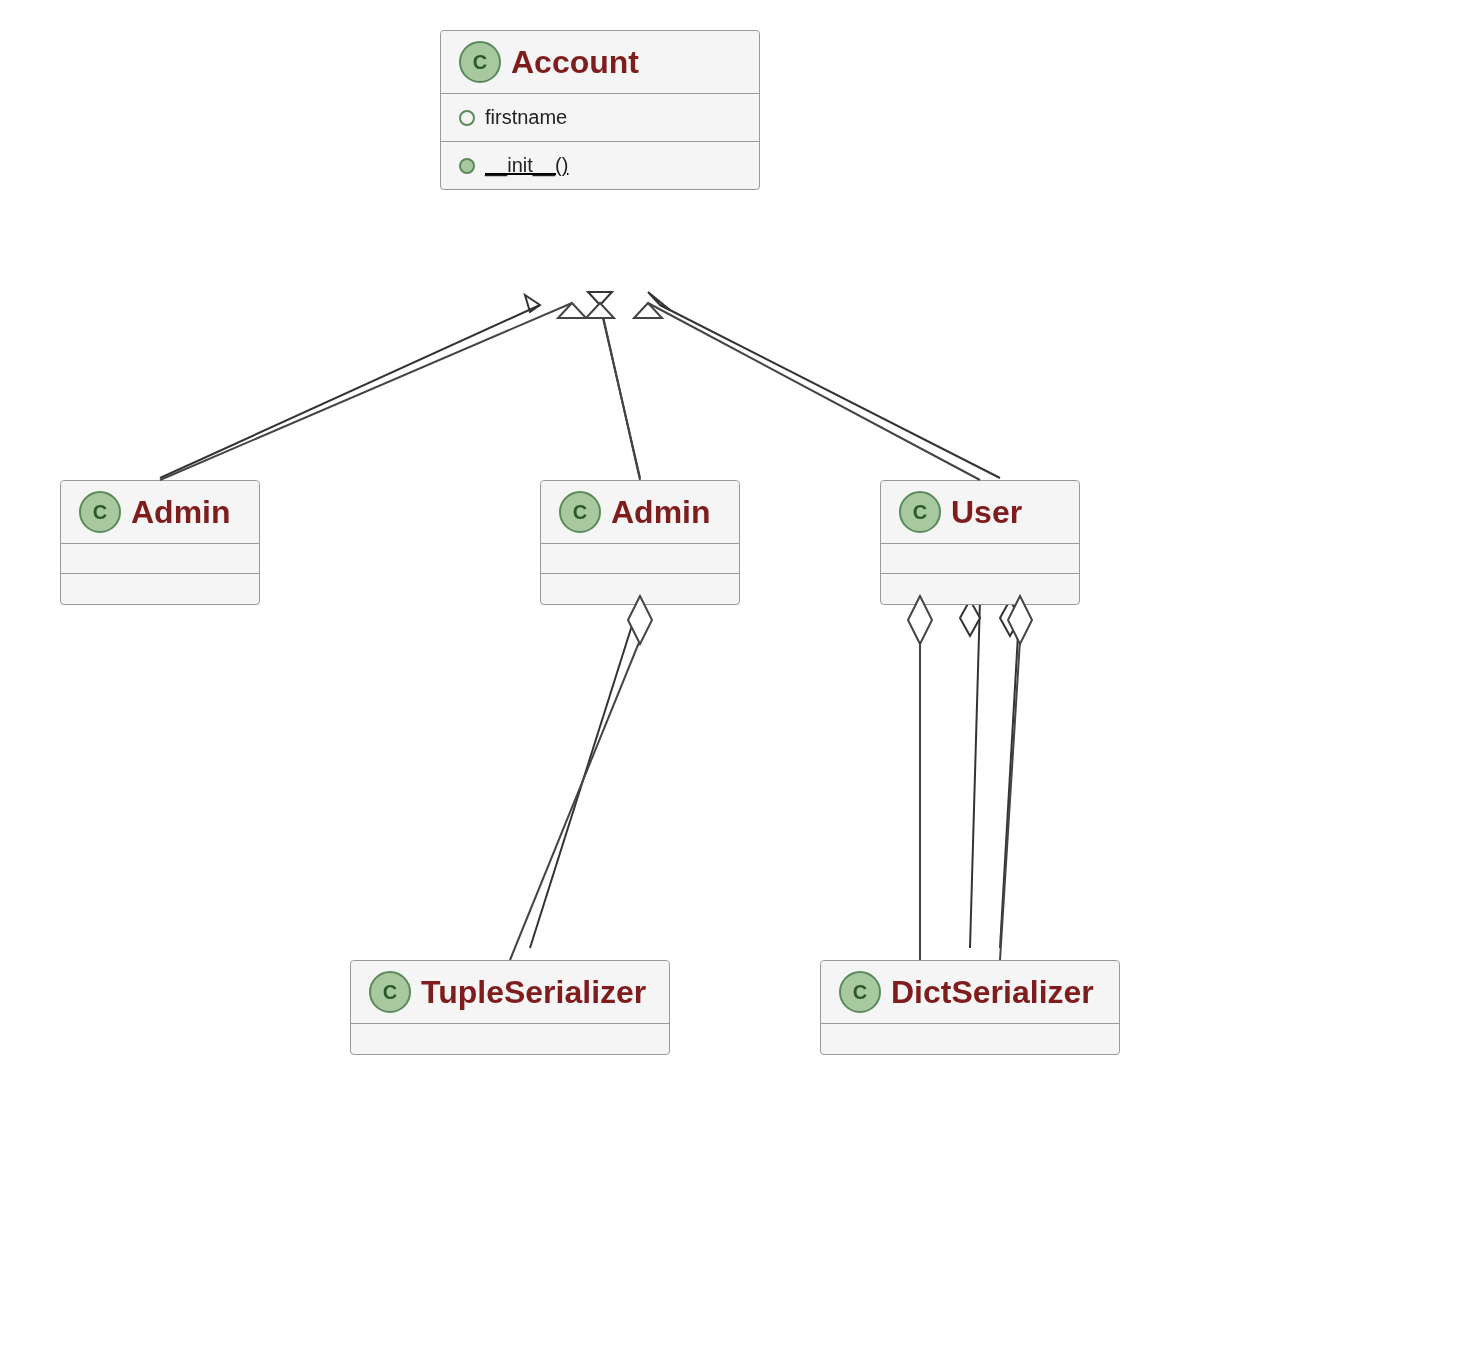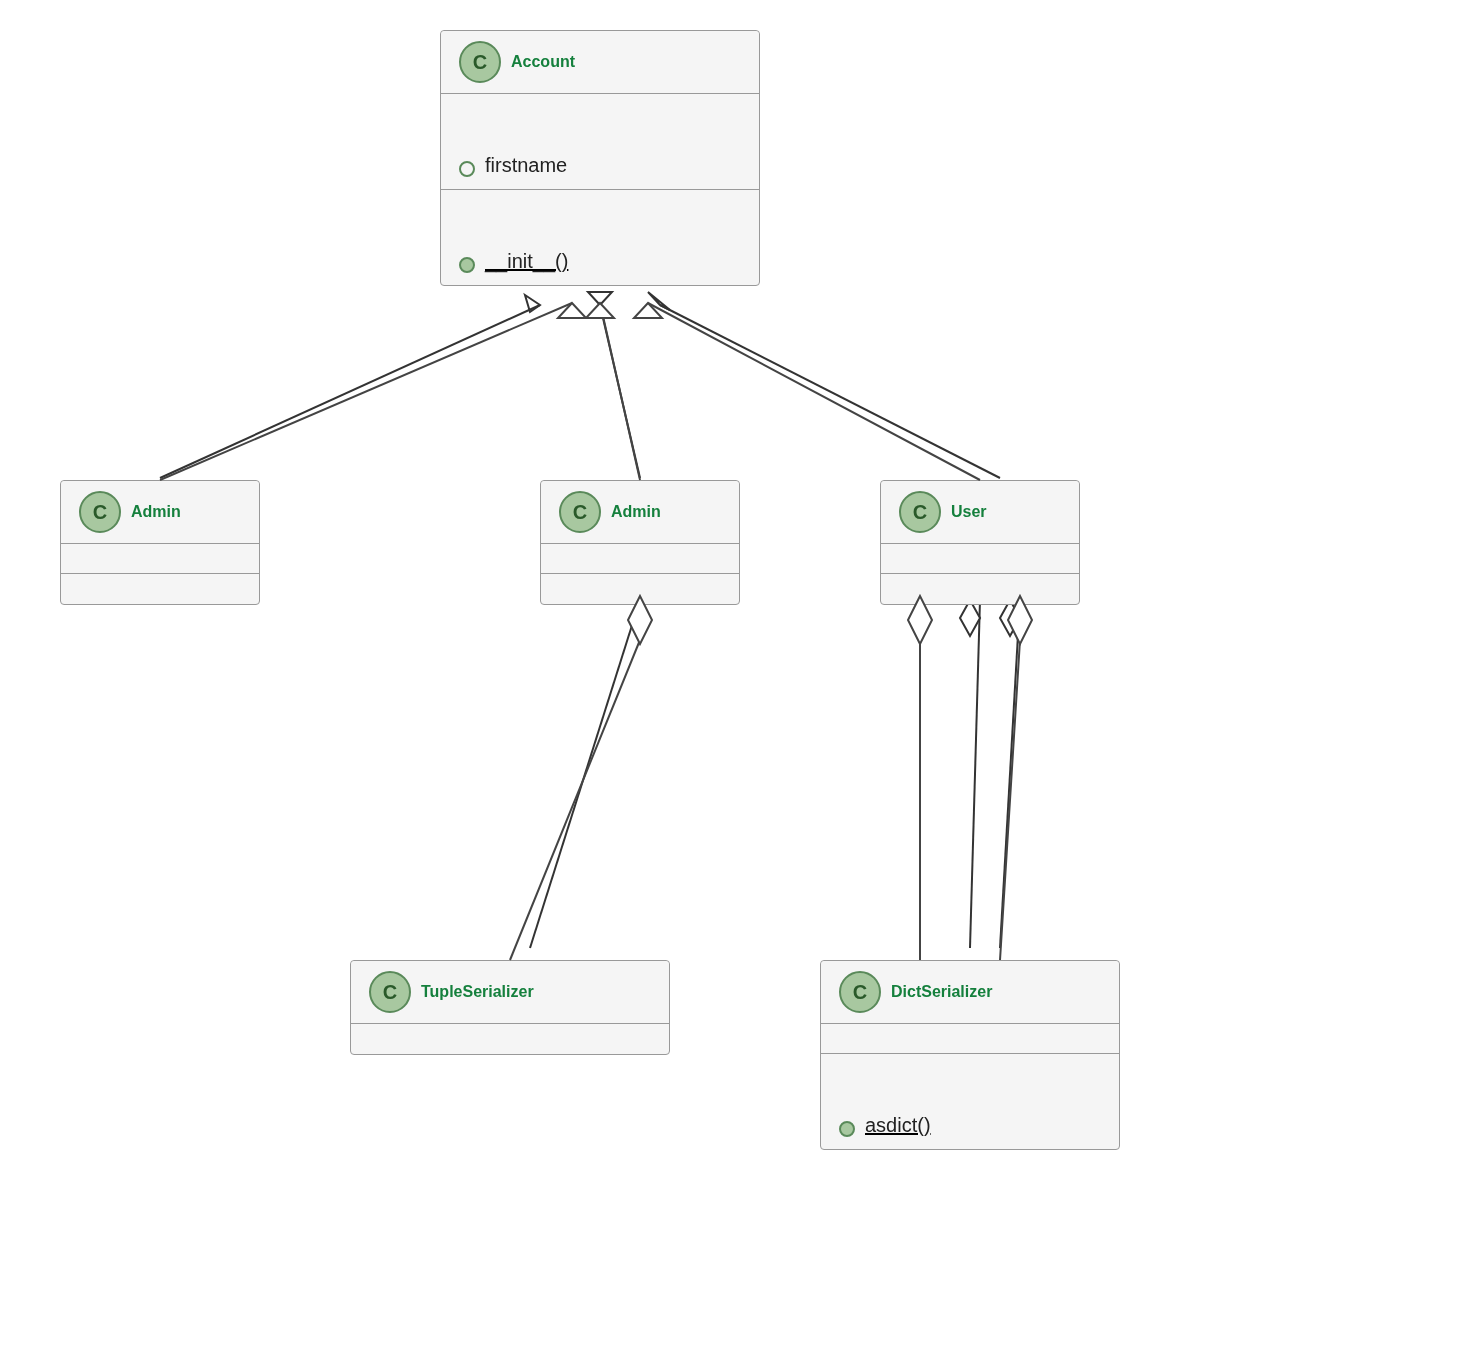--- a/index.html
+++ b/index.html
@@ -42,42 +42,41 @@
       border: 2px solid #5a8a5a;
       display: flex;
       align-items: center;
       justify-content: center;
       font-size: 20px;
       font-weight: bold;
       color: #2a5a2a;
       flex-shrink: 0;
     }
     .uml-class-name {
-      font-size: 16px;
+      font-size: 32px;
       font-weight: bold;
-      color: #15803d;
+      color: #7f1d1d;
       font-family: 'Arial', sans-serif;
     }
     .uml-section {
       padding: 8px 18px;
       border-bottom: 1.5px solid #999;
       min-height: 36px;
     }
     .uml-section:last-child {
       border-bottom: none;
       text-decoration: underline;
     }
     .uml-member {
       display: flex;
-      align-items: flex-end;
+      align-items: center;
       gap: 10px;
       padding: 4px 0;
       font-size: 20px;
       color: #222;
-      margin-top: 48px;
     }
     .member-icon {
       width: 16px;
       height: 16px;
       border-radius: 50%;
       border: 2px solid #5a8a5a;
       background: transparent;
       flex-shrink: 0;
       display: flex;
       align-items: center;
@@ -192,26 +191,20 @@
   </div>
 
   <div class="uml-class" style="left:820px; top:960px; width:300px;">
     <div class="uml-header">
       <div class="uml-icon-circle">
         <span>C</span>
       </div>
       <span class="uml-class-name">DictSerializer</span>
     </div>
     <div class="uml-section" style="min-height:30px;"></div>
-    <div class="uml-section">
-      <div class="uml-member">
-        <div class="member-icon filled"></div>
-        <span>asdict()</span>
-      </div>
-    </div>
   </div>
 
   <svg style="position:absolute;top:0;left:0;width:1466px;height:1371px;pointer-events:none;">
 
     <line x1="160" y1="480" x2="572" y2="303" stroke="#444" stroke-width="2"></line>
 
     <polygon points="572,303 558,318 586,318" fill="white" stroke="#444" stroke-width="2"></polygon>
 
     <line x1="640" y1="480" x2="600" y2="303" stroke="#444" stroke-width="2"></line>
 

